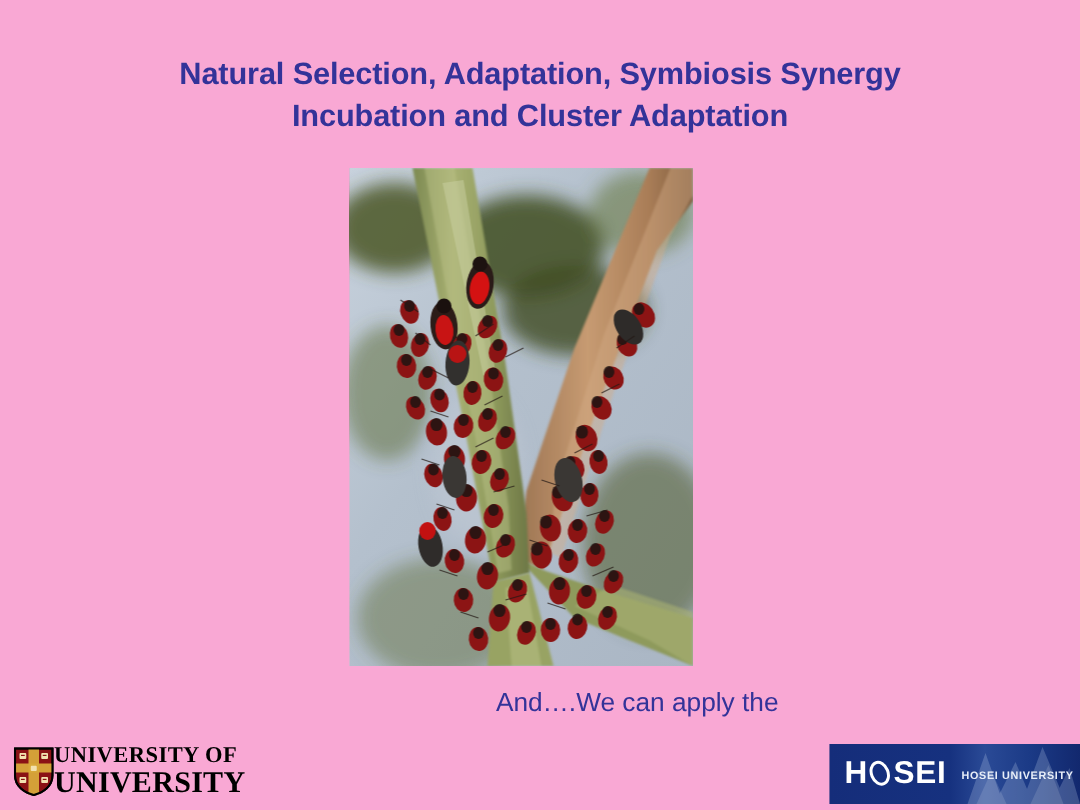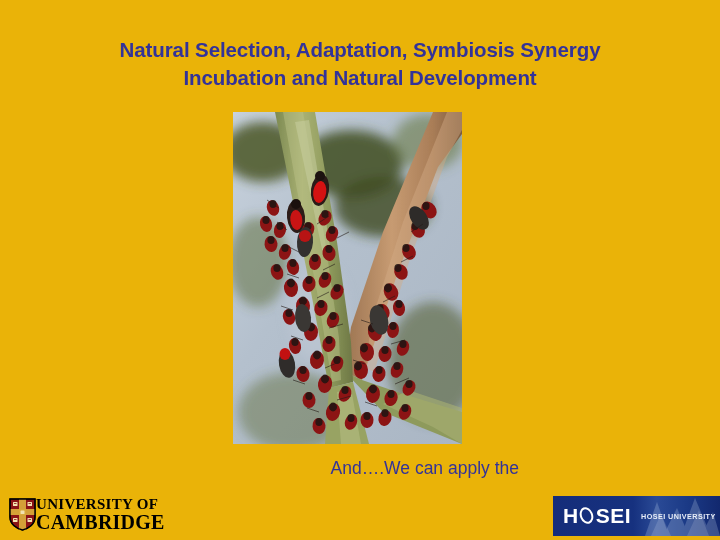--- a/index.html
+++ b/index.html
@@ -12,21 +12,21 @@
     height: 540px;
     position: relative;
     overflow: hidden;
     font-family: "Liberation Sans", sans-serif;
   }
 
   
   .slide {
     position: absolute;
     inset: 0;
-    background: #eab308;
+    background: #f9a8d4;
   }
 
   
   .title-block {
     position: absolute;
     left: 50px;
     top: 36px;
     width: 620px;
     text-align: center;
     color: #333399;
@@ -138,21 +138,21 @@
     white-space: nowrap;
   }
 </style>
 </head>
 <body>
 
 <div class="slide">
 
   <div class="title-block">
     <span class="title-line">Natural Selection, Adaptation, Symbiosis Synergy</span>
-    <span class="title-line">Incubation and Natural Development</span>
+    <span class="title-line">Incubation and Cluster Adaptation</span>
   </div>
 
   <div class="photo-frame">
     <svg class="photo-svg" viewBox="0 0 229 332" preserveAspectRatio="none">
       <defs>
         <linearGradient id="skyg" x1="0" y1="0" x2="1" y2="1">
           <stop offset="0%" stop-color="#c8d2dd"></stop>
           <stop offset="40%" stop-color="#b4c0cd"></stop>
           <stop offset="100%" stop-color="#aab6c4"></stop>
         </linearGradient>
@@ -388,21 +388,21 @@
       <g fill="#8a1215">
         <rect x="5" y="5.2" width="2.5" height="0.8"></rect>
         <rect x="19.5" y="5.2" width="2.5" height="0.8"></rect>
         <rect x="5" y="21.2" width="2.5" height="0.8"></rect>
         <rect x="19.5" y="21.2" width="2.5" height="0.8"></rect>
       </g>
       <path d="M1 1 H26 V19 C26 26 20 30.5 13.5 32 C7 30.5 1 26 1 19 Z" fill="none" stroke="#000000" stroke-width="1.4"></path>
     </svg>
     <div class="cam-words">
       <span class="cam-line1">UNIVERSITY OF</span>
-      <span class="cam-line2">CAMBRIDGE</span>
+      <span class="cam-line2">UNIVERSITY</span>
     </div>
   </div>
 
   <div class="hosei-banner">
     <svg class="hosei-bg" viewBox="0 0 167 40" preserveAspectRatio="none">
       <defs>
         <linearGradient id="hg" x1="0" y1="0" x2="1" y2="0">
           <stop offset="0%" stop-color="#152d7a"></stop>
           <stop offset="48%" stop-color="#16317f"></stop>
           <stop offset="62%" stop-color="#2a4a96"></stop>

